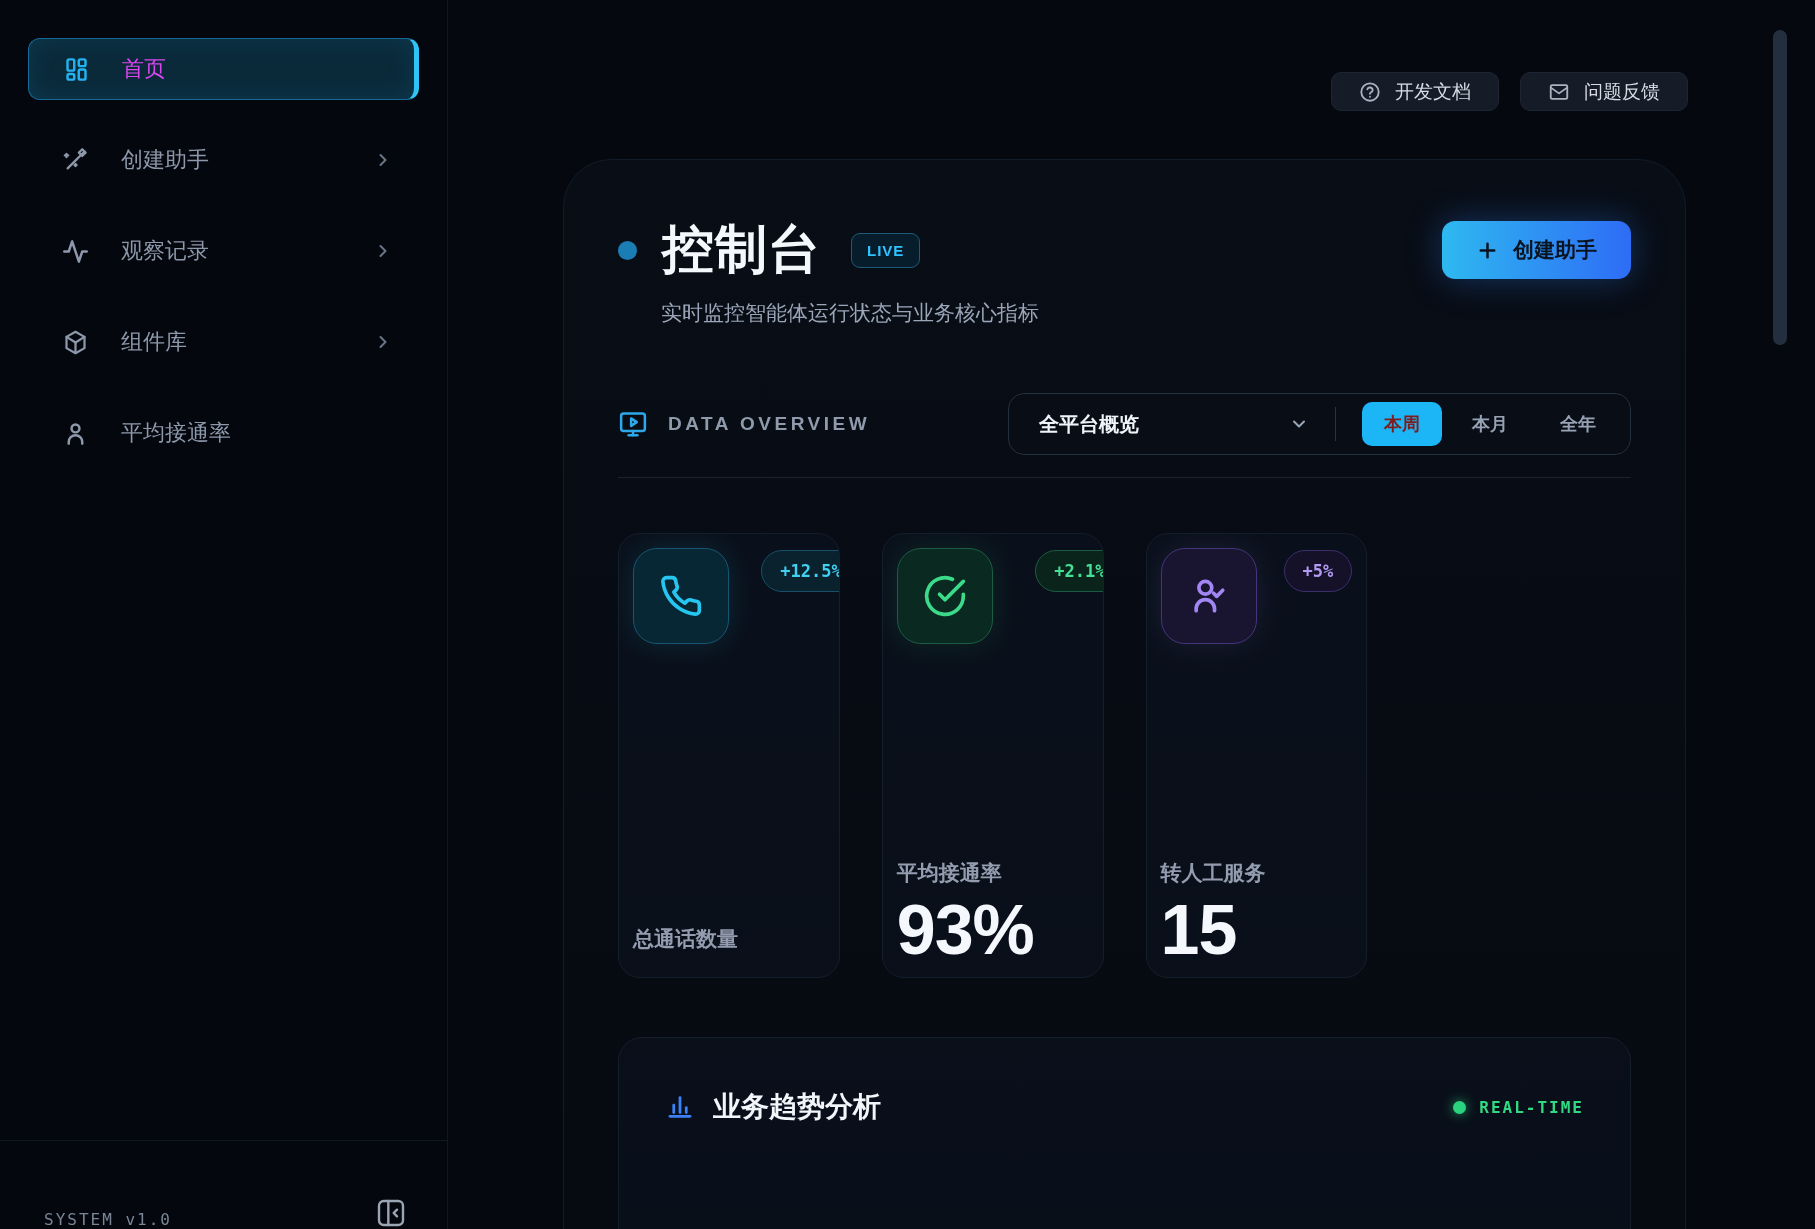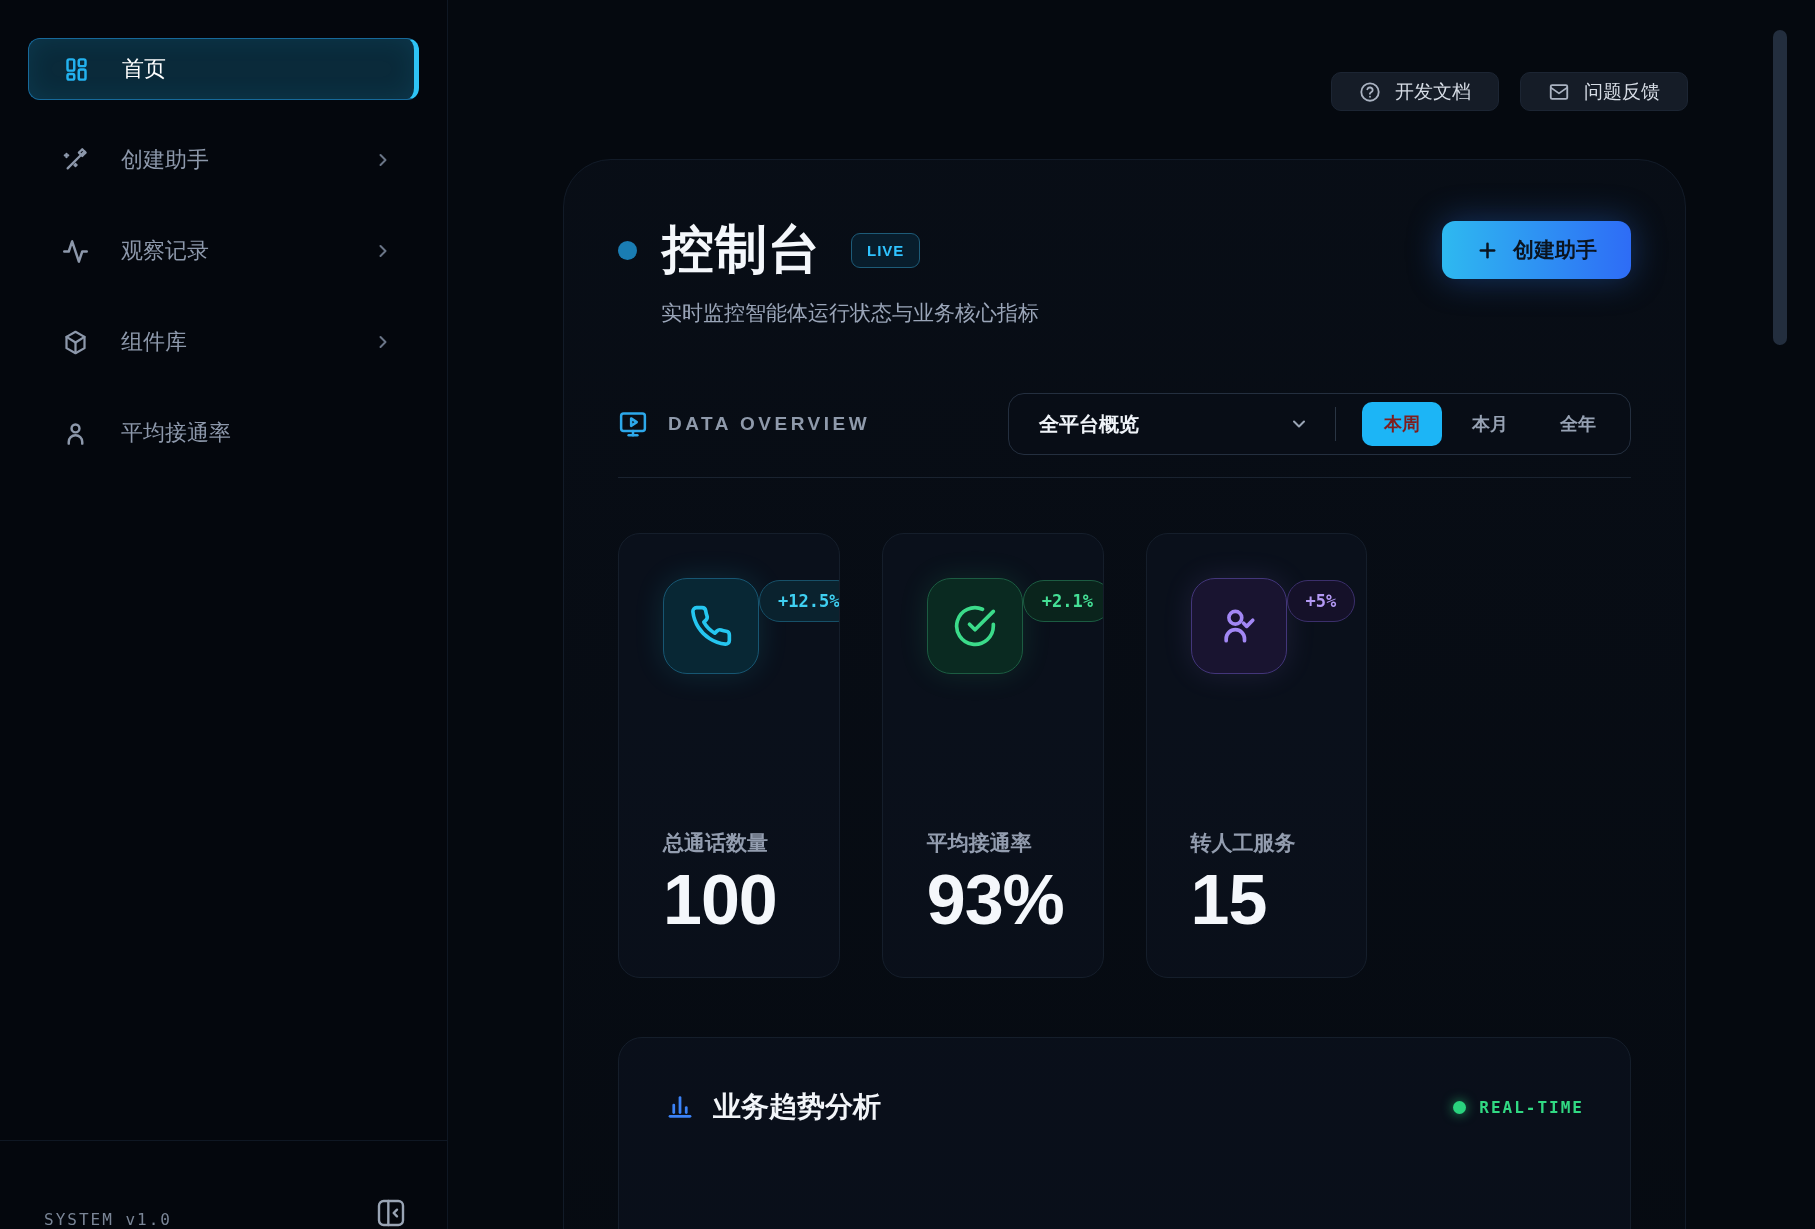--- a/index.html
+++ b/index.html
@@ -36,21 +36,21 @@
     height:62px; display:flex; align-items:center; gap:32px;
     padding:0 26px 0 34px; border-radius:12px;
     color:#8d98ab; font-size:22px; cursor:pointer;
   }
   .nav-item .ni-icon { width:27px; height:27px; flex-shrink:0; color:#8d98ab; }
   .nav-item .chev { margin-left:auto; width:20px; height:20px; color:#6a7587; }
   .nav-item.active {
     background:#0a2a3a;
     border:1px solid #17699a;
     border-right:5px solid #2ec4f6;
-    color:#ffffff;
+    color:#d946ef;
     box-shadow:inset 0 0 26px rgba(41,182,246,0.10);
   }
   .nav-item.active .ni-icon { color:#23b2ef; }
 
   .sidebar-footer {
     border-top:1px solid #0f1723;
     height:89px; display:flex; align-items:flex-end; justify-content:space-between;
     padding:0 40px 0 44px;
   }
   .sys-version { font-family:"DejaVu Sans Mono", monospace; font-size:16px; color:#79captionX; }
@@ -125,21 +125,21 @@
   }
   .tab.active { background:#1cb5f6; color:#7f1d1d;font-family:Liberation Serif, serif; }
 
   .section-divider { margin-top:22px; border:none; border-top:1px solid #1a2330; }
 
   
   .cards { margin-top:55px; display:grid; grid-template-columns:repeat(4,1fr); gap:42px; }
   .stat-card {
     height:445px; border-radius:22px;
     background:rgba(13,20,32,0.55); border:1px solid #151e2b;
-    padding:44px; overflow:hidden;
+    padding:14px; overflow:hidden;
     display:flex; flex-direction:column; justify-content:space-between;
   }
   .card-top { display:flex; justify-content:space-between; align-items:flex-start; }
   .icon-tile {
     width:96px; height:96px; border-radius:24px;
     display:flex; align-items:center; justify-content:center; flex-shrink:0;
   }
   .icon-tile svg { width:44px; height:44px; }
   .badge {
     font-family:"DejaVu Sans Mono", monospace; font-size:17px; font-weight:bold;
@@ -354,21 +354,20 @@
           <div class="card-top">
             <div class="icon-tile tile-cyan">
               <svg viewBox="0 0 24 24" fill="none" stroke="currentColor" stroke-width="2" stroke-linecap="round" stroke-linejoin="round">
                 <path d="M22 16.92v3a2 2 0 0 1-2.18 2 19.79 19.79 0 0 1-8.63-3.07 19.5 19.5 0 0 1-6-6A19.79 19.79 0 0 1 2.12 4.18 2 2 0 0 1 4.11 2h3a2 2 0 0 1 2 1.72c.127.96.361 1.903.7 2.81a2 2 0 0 1-.45 2.11L8.09 9.91a16 16 0 0 0 6 6l1.27-1.27a2 2 0 0 1 2.11-.45c.907.339 1.85.573 2.81.7A2 2 0 0 1 22 16.92z"></path>
               </svg>
             </div>
             <span class="badge badge-cyan clip">+12.5%</span>
           </div>
           <div class="card-bottom">
             <div class="stat-label">总通话数量</div>
-            <div class="stat-value">100</div>
             <div class="stat-value"></div>
           </div>
         </div>
 
         <div class="stat-card">
           <div class="card-top">
             <div class="icon-tile tile-green">
               <svg viewBox="0 0 24 24" fill="none" stroke="currentColor" stroke-width="2" stroke-linecap="round" stroke-linejoin="round">
                 <path d="M22 11.08V12a10 10 0 1 1-5.93-9.14"></path>
                   <polyline points="22 4 12 14.01 9 11.01"></polyline>

